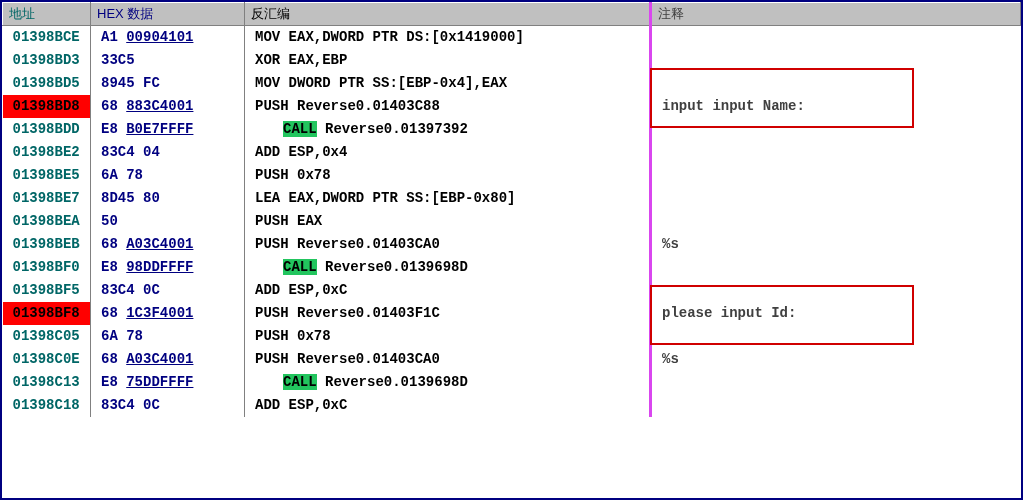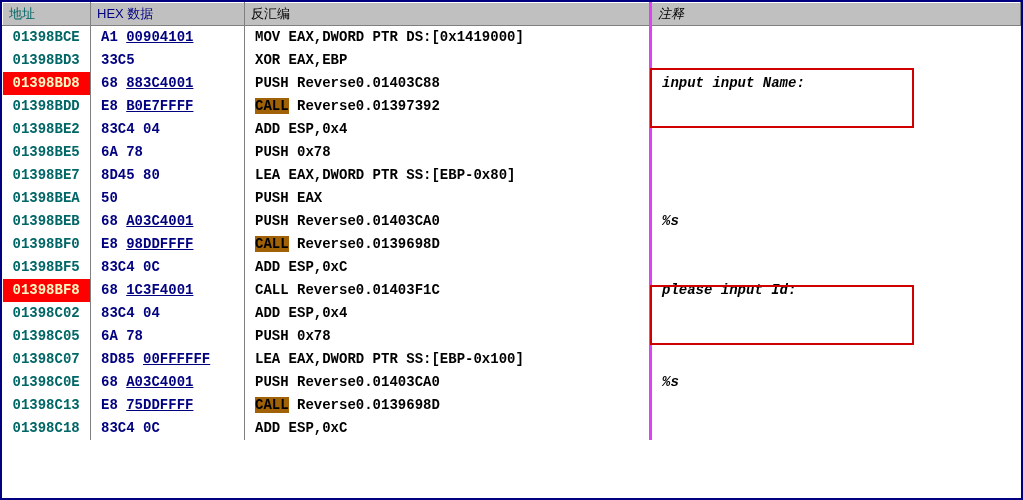--- a/index.html
+++ b/index.html
@@ -39,24 +39,24 @@
     display: table-cell;
     padding: 1px 6px 1px 10px;
     white-space: pre;
     vertical-align: top;
     font-weight: bold;
     line-height: 21px;
   }
   .col-addr { width: 88px; border-right: 1px solid #808080; color: #006666; }
   .col-hex  { width: 154px; border-right: 1px solid #808080; color: #000080; }
   .col-asm  { width: 406px; border-right: 3px solid #d946ef; color: #000000; }
-  .col-cmt  { color: #000000; font-style: italic; }
-  .hl-addr { background: #ff0000; color: #fef9c3; }
+  .col-cmt  { color: #404040; }
+  .hl-addr { background: #ff0000; color: #000000; }
   .underline { text-decoration: underline; }
-  .hl-call { background: #a16207; }
+  .hl-call { background: #22c55e; margin-left: 28px; }
   .red-box {
     position: absolute;
     border: 2px solid #d00000;
     pointer-events: none;
   }
   #box1 { left: 648px; top: 66px;  width: 264px; height: 60px; }
   #box2 { left: 648px; top: 283px; width: 264px; height: 60px; }
   .wrap { position: relative; }
 </style>
 </head>
@@ -74,20 +74,26 @@
 <div class="row">
         <div class="cell col-addr">01398BCE</div>
         <div class="cell col-hex"><span>A1 </span><span class="underline">00904101</span></div>
         <div class="cell col-asm">MOV EAX,DWORD PTR DS:[0x1419000]</div>
         <div class="cell col-cmt"></div>
       </div>
       <div class="row">
         <div class="cell col-addr">01398BD3</div>
         <div class="cell col-hex"><span>33C5</span></div>
         <div class="cell col-asm">XOR EAX,EBP</div>
+        <div class="cell col-cmt"></div>
+      </div>
+      <div class="row">
+        <div class="cell col-addr">01398BD5</div>
+        <div class="cell col-hex"><span>8945 FC</span></div>
+        <div class="cell col-asm">MOV DWORD PTR SS:[EBP-0x4],EAX</div>
         <div class="cell col-cmt"></div>
       </div>
       <div class="row">
         <div class="cell col-addr hl-addr">01398BD8</div>
         <div class="cell col-hex"><span>68 </span><span class="underline">883C4001</span></div>
         <div class="cell col-asm">PUSH Reverse0.01403C88</div>
         <div class="cell col-cmt">input input Name:</div>
       </div>
       <div class="row">
         <div class="cell col-addr">01398BDD</div>
@@ -133,39 +139,27 @@
       </div>
       <div class="row">
         <div class="cell col-addr">01398BF5</div>
         <div class="cell col-hex"><span>83C4 0C</span></div>
         <div class="cell col-asm">ADD ESP,0xC</div>
         <div class="cell col-cmt"></div>
       </div>
       <div class="row">
         <div class="cell col-addr hl-addr">01398BF8</div>
         <div class="cell col-hex"><span>68 </span><span class="underline">1C3F4001</span></div>
-        <div class="cell col-asm">CALL Reverse0.01403F1C</div>
+        <div class="cell col-asm">PUSH Reverse0.01403F1C</div>
         <div class="cell col-cmt">please input Id:</div>
-      </div>
-      <div class="row">
-        <div class="cell col-addr">01398C02</div>
-        <div class="cell col-hex"><span>83C4 04</span></div>
-        <div class="cell col-asm">ADD ESP,0x4</div>
-        <div class="cell col-cmt"></div>
       </div>
       <div class="row">
         <div class="cell col-addr">01398C05</div>
         <div class="cell col-hex"><span>6A 78</span></div>
         <div class="cell col-asm">PUSH 0x78</div>
-        <div class="cell col-cmt"></div>
-      </div>
-      <div class="row">
-        <div class="cell col-addr">01398C07</div>
-        <div class="cell col-hex"><span>8D85 </span><span class="underline">00FFFFFF</span></div>
-        <div class="cell col-asm">LEA EAX,DWORD PTR SS:[EBP-0x100]</div>
         <div class="cell col-cmt"></div>
       </div>
       <div class="row">
         <div class="cell col-addr">01398C0E</div>
         <div class="cell col-hex"><span>68 </span><span class="underline">A03C4001</span></div>
         <div class="cell col-asm">PUSH Reverse0.01403CA0</div>
         <div class="cell col-cmt">%s</div>
       </div>
       <div class="row">
         <div class="cell col-addr">01398C13</div>

